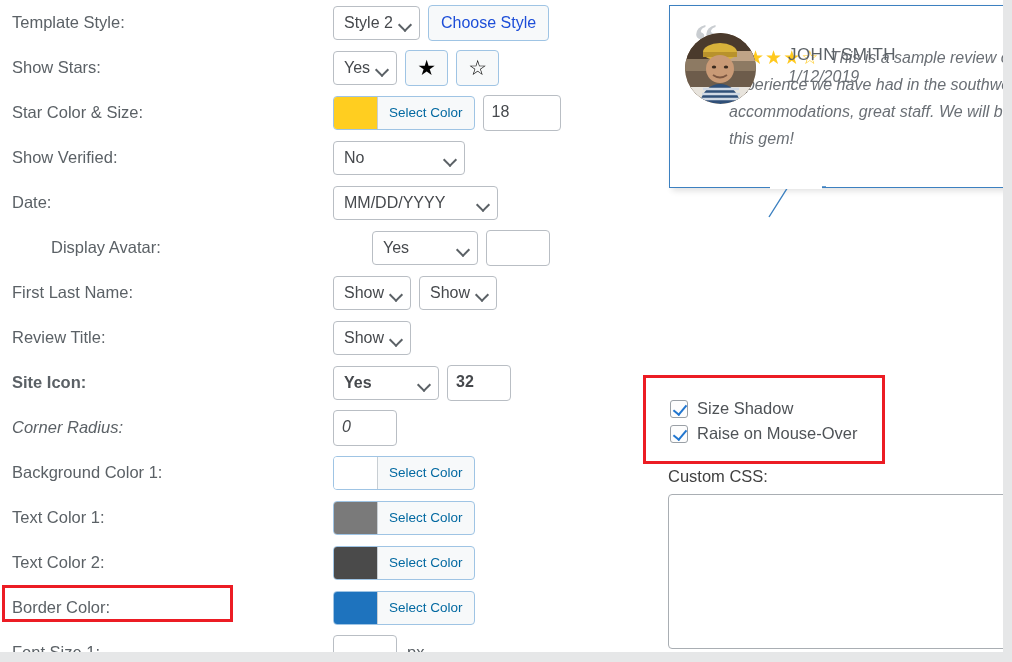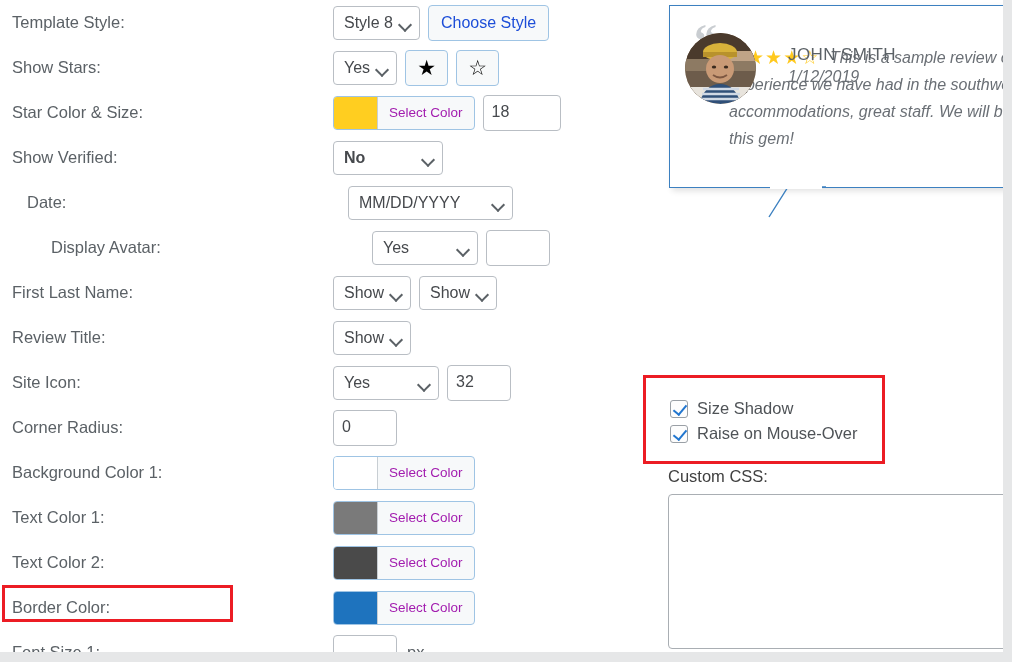--- a/index.html
+++ b/index.html
@@ -67,21 +67,21 @@
   .sel::after {
     content: "";
     position: absolute;
     right: 9px; top: 13px;
     width: 8px; height: 8px;
     border-left: 2px solid #5b6166;
     border-bottom: 2px solid #5b6166;
     transform: rotate(-45deg);
   }
   .sel.wide  { width: 106px; }
-  .sel.mid   { width: 110px; font-weight: bold; }
+  .sel.mid   { width: 132px; }
   .sel.auto  { }
   .sel.w165  { width: 165px; }
 
   
   .txt {
     height: 36px;
     width: 70px;
     border: 1px solid #b9bec4;
     border-radius: 4px;
     background: #ffffff;
@@ -131,21 +131,21 @@
   }
   .colorpick .swatch {
     width: 44px;
     border-right: 1px solid #c8ced3;
   }
   .colorpick .cp-label {
     display: inline-flex;
     align-items: center;
     padding: 0 11px;
     font-size: 13.5px;
-    color: #a21caf;
+    color: #0369a1;
     white-space: nowrap;
   }
 
   .px-suffix {
     font-size: 16.5px;
     color: #5b6166;
     margin-left: 2px;
   }
 
   
@@ -307,21 +307,21 @@
 </style>
 </head>
 <body>
 
 <div id="screen">
 
   <div class="form-pane" id="form-pane">
       <div class="frow" style="top: 0px; text-align: right;">
         <div class="flabel">Template Style:</div>
         <div class="fctl">
-          <div class="sel auto">Style 8</div>
+          <div class="sel auto">Style 2</div>
           <div class="btn-outline">Choose Style</div>
         </div>
       </div>
       <div class="frow" style="top: 45px;">
         <div class="flabel">Show Stars:</div>
         <div class="fctl">
           <div class="sel auto">Yes</div>
           <div class="star-btn">
             <span style="font-size: 21px; line-height: 1; color: rgb(0, 0, 0);">★</span>
           </div>
@@ -339,21 +339,21 @@
           </div>
           <div class="txt w78">18</div>
         </div>
       </div>
       <div class="frow" style="top: 135px;">
         <div class="flabel">Show Verified:</div>
         <div class="fctl">
           <div class="sel mid">No</div>
         </div>
       </div>
-      <div class="frow" style="top: 180px; margin-left: 15px;">
+      <div class="frow" style="top: 180px;">
         <div class="flabel">Date:</div>
         <div class="fctl">
           <div class="sel w165">MM/DD/YYYY</div>
         </div>
       </div>
       <div class="frow" style="top: 225px; margin-left: 39px;">
         <div class="flabel">Display Avatar:</div>
         <div class="fctl">
           <div class="sel wide">Yes</div>
           <div class="txt w64"></div>
@@ -365,28 +365,28 @@
           <div class="sel auto">Show</div>
           <div class="sel auto">Show</div>
         </div>
       </div>
       <div class="frow" style="top: 315px;">
         <div class="flabel">Review Title:</div>
         <div class="fctl">
           <div class="sel auto">Show</div>
         </div>
       </div>
-      <div class="frow" style="top: 360px;">
+      <div class="frow" style="top: 360px; font-weight: bold;">
         <div class="flabel">Site Icon:</div>
         <div class="fctl">
           <div class="sel wide">Yes</div>
           <div class="txt w64">32</div>
         </div>
       </div>
-      <div class="frow" style="top: 405px;">
+      <div class="frow" style="top: 405px; font-style: italic;">
         <div class="flabel">Corner Radius:</div>
         <div class="fctl">
           <div class="txt w64">0</div>
         </div>
       </div>
       <div class="frow" style="top: 450px;">
         <div class="flabel">Background Color 1:</div>
         <div class="fctl">
           <div class="colorpick">
             <div class="swatch" style="background: rgb(255, 255, 255);"></div>

